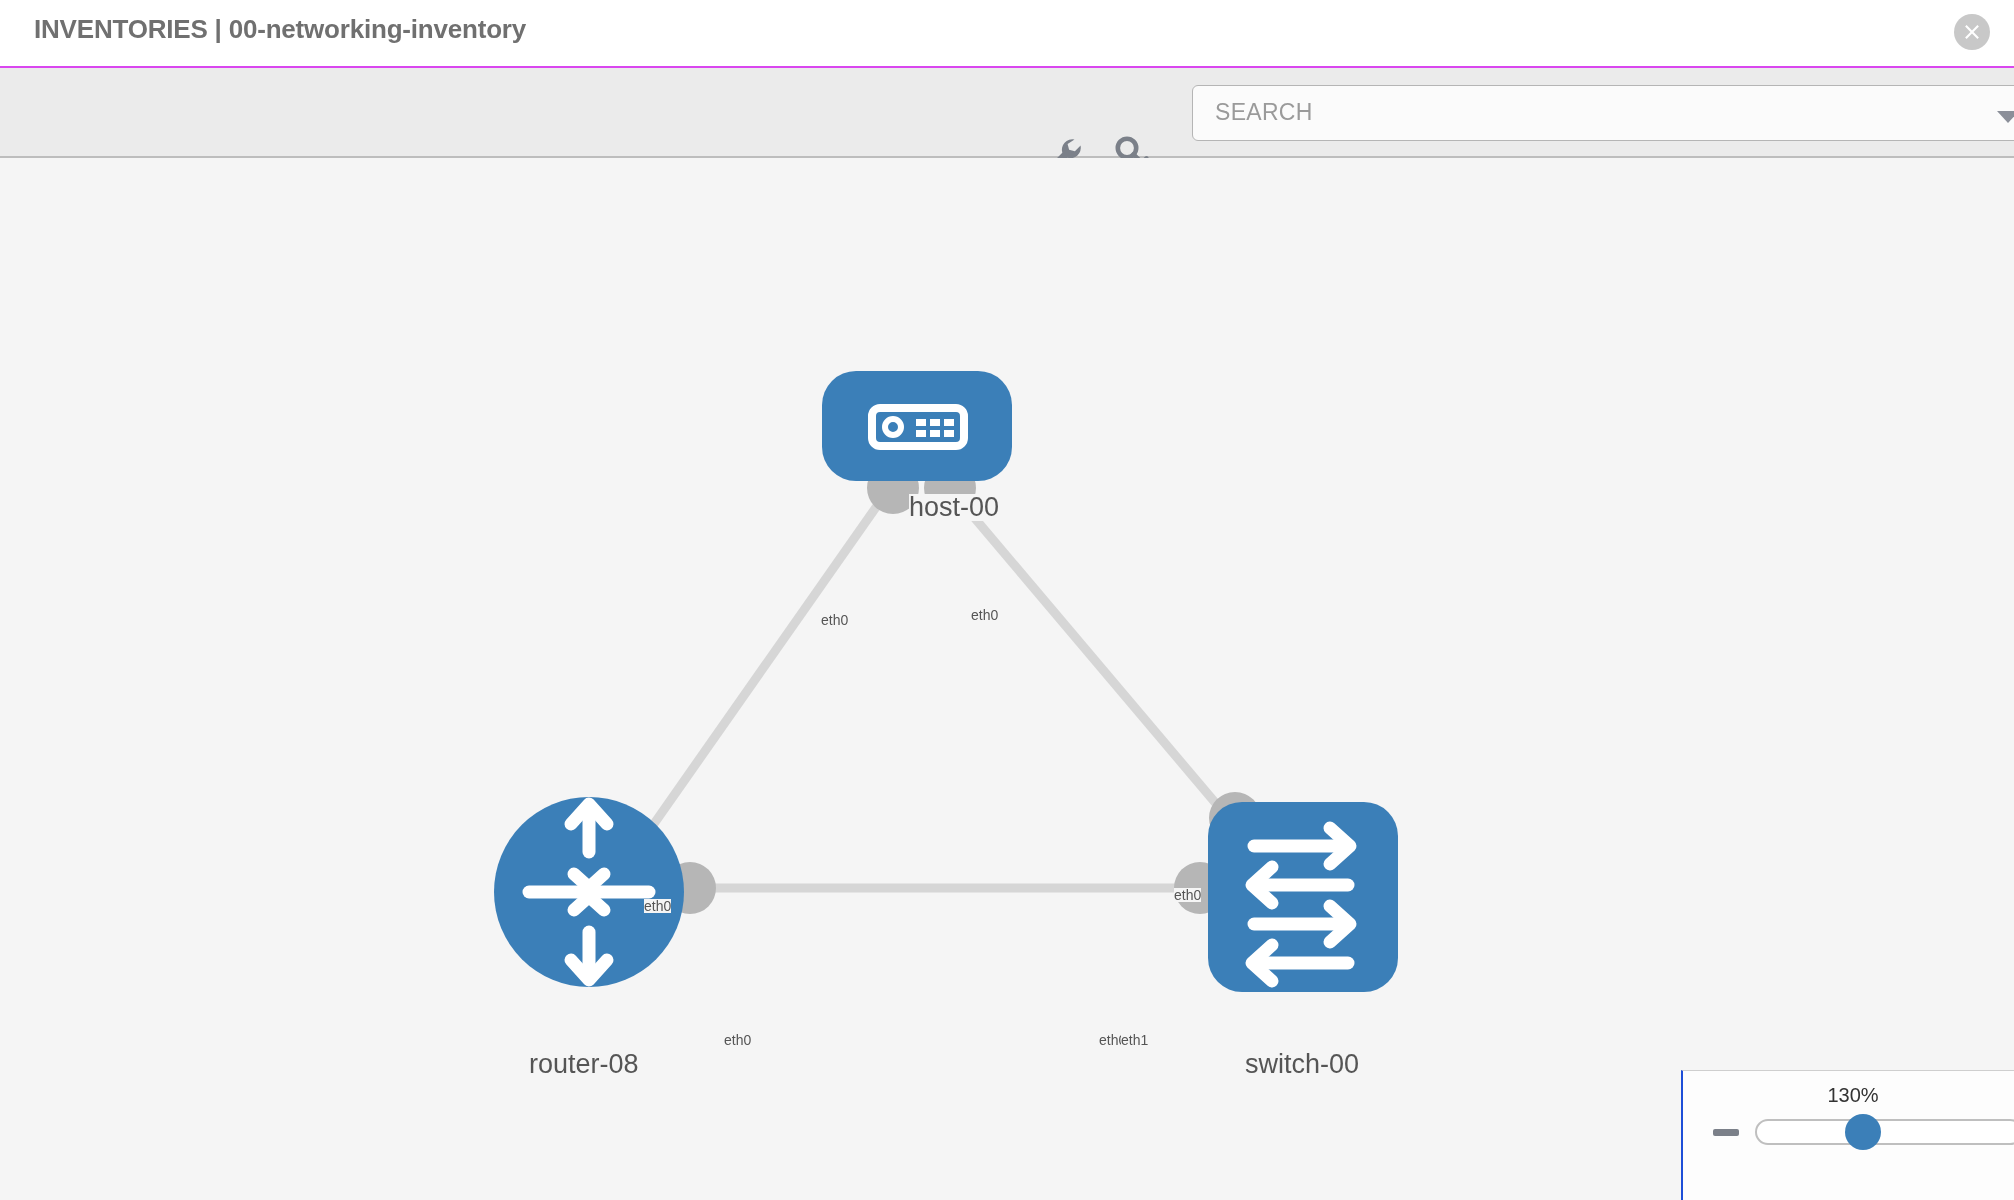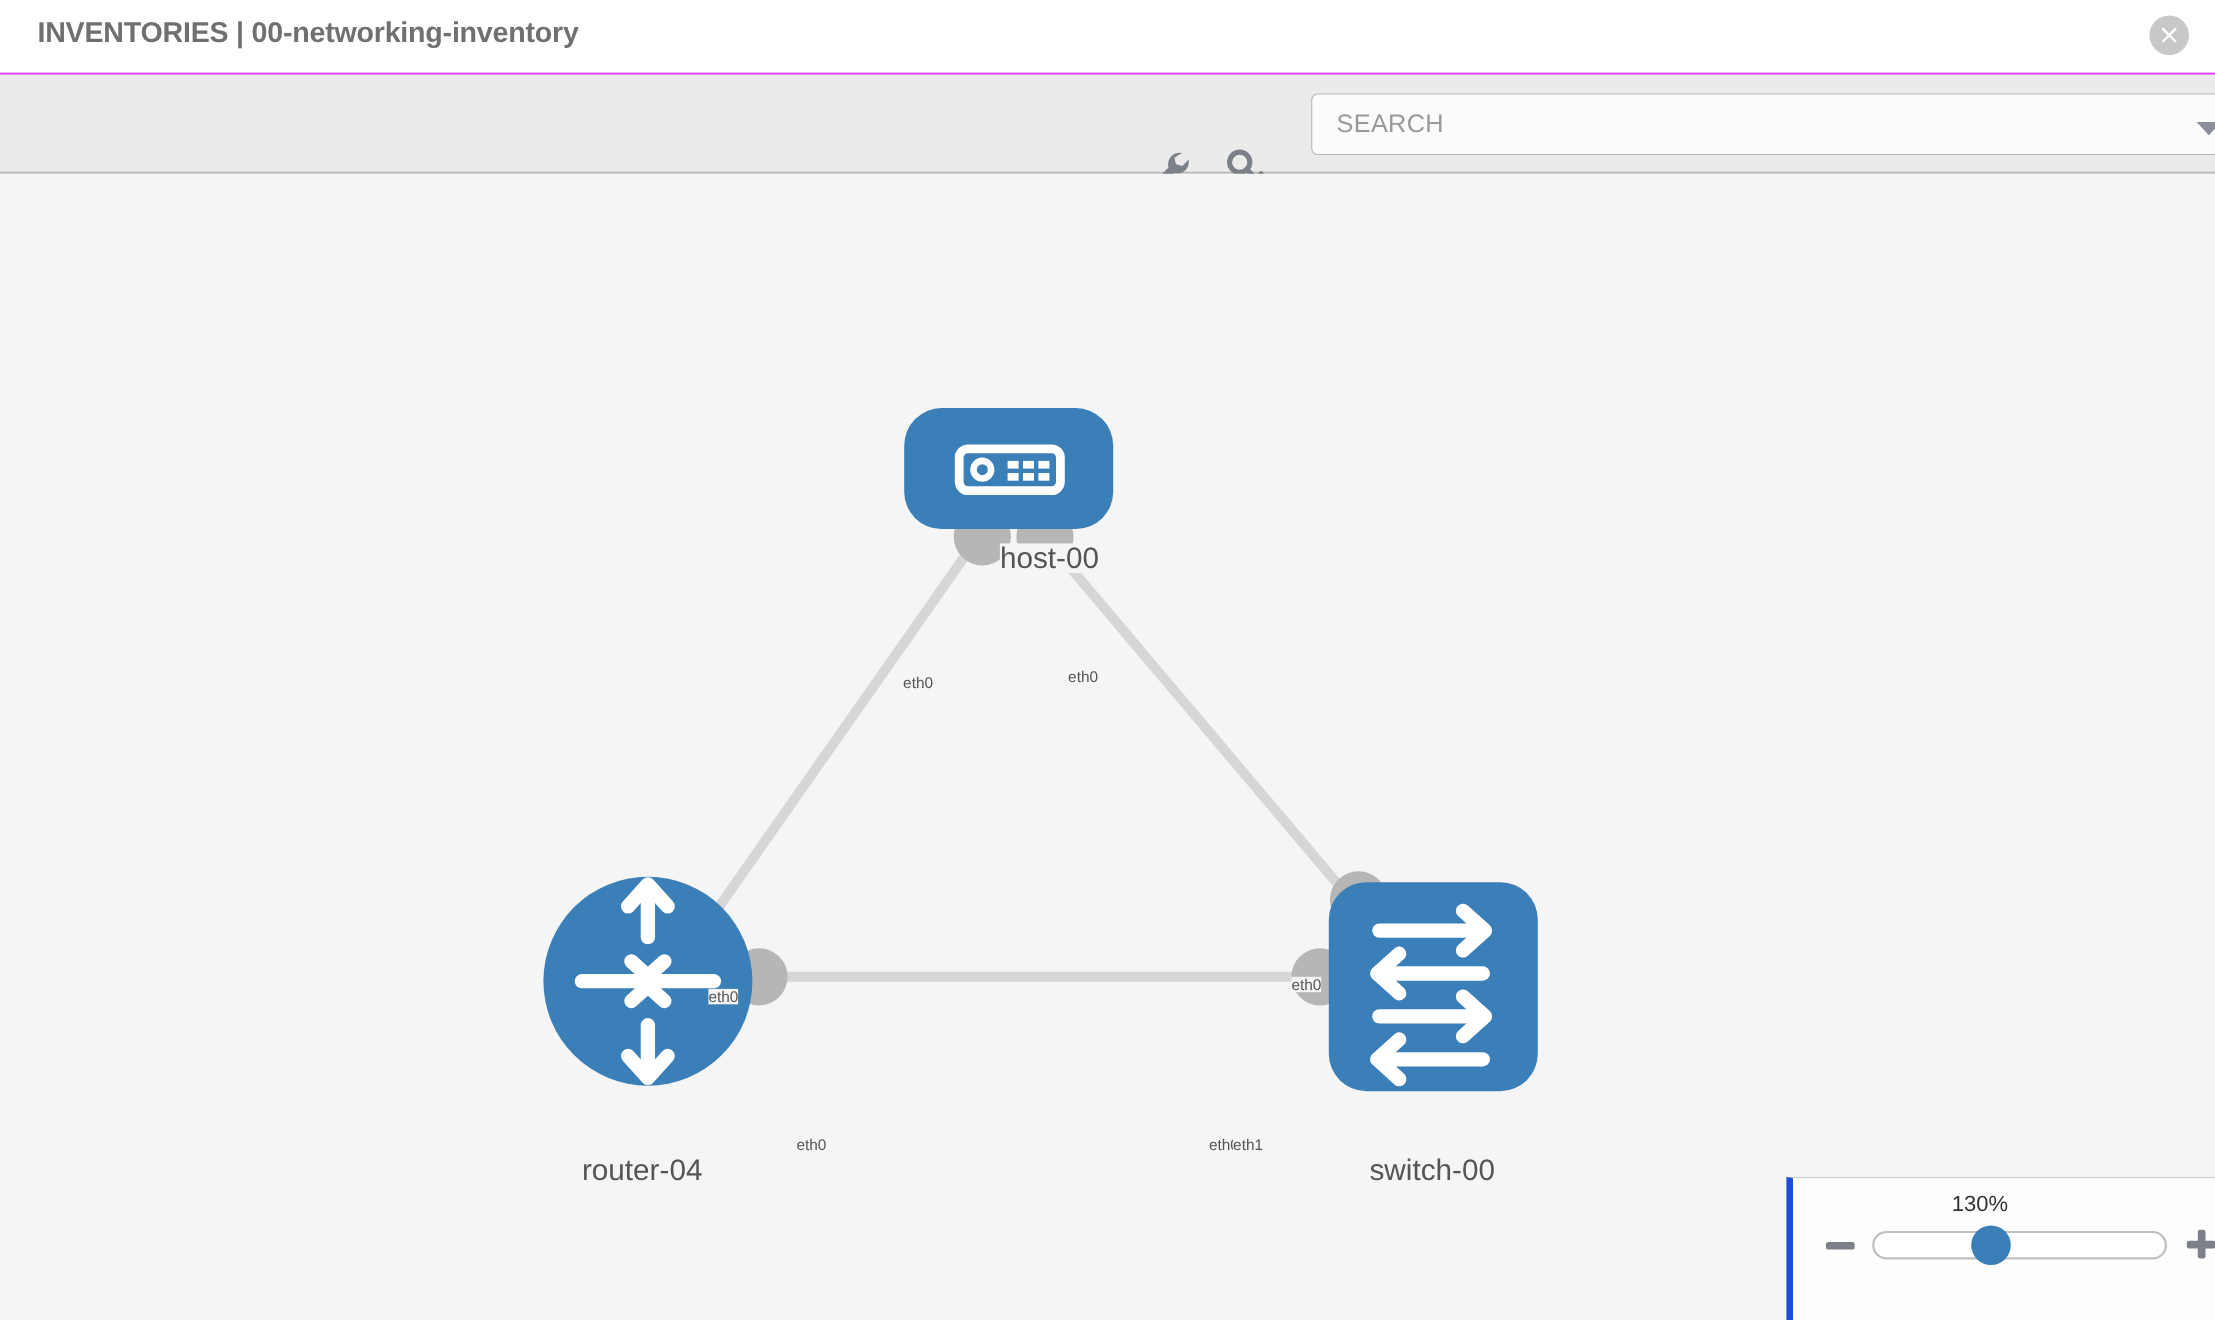--- a/index.html
+++ b/index.html
@@ -77,24 +77,24 @@
     color: #555555;
     white-space: nowrap;
     line-height: 1;
   }
   .label-node { font-size: 27px; }
   .label-port { font-size: 14px; }
 
   
   #zoom-panel {
     position: absolute; right: 0; bottom: 0;
-    width: 390px; height: 130px;
+    width: 333px; height: 130px;
     background: #fdfdfd;
     border-top: 1px solid #cfcfcf;
-    border-left: 6px solid #1d4ed8;
+    border-left: 2px solid #1d4ed8;
   }
   #zoom-level {
     position: absolute; top: 13px; left: 0; width: 340px;
     text-align: center; font-size: 20px; color: #333333;
   }
   #zoom-minus {
     position: absolute; left: 30px; top: 58px;
     width: 26px; height: 7px; border-radius: 2px;
     background: #7b8089; cursor: pointer;
   }
@@ -236,21 +236,21 @@
     <span class="node-label label-port" style="left:1174px; top:730px;">eth0</span>
 
     <span class="node-label label-port" style="left:724px; top:875px;">eth0</span>
 
     <span class="node-label label-port" style="left:1099px; top:875px; z-index:1;">eth0</span>
 
     <span class="node-label label-port" style="left:1121px; top:875px; z-index:2;text-align:right;">eth1</span>
 
     <span class="node-label label-node" style="left:869px; top:336px; z-index:3;margin-left:40px;">host-00</span>
 
-    <span class="node-label label-node" style="left:529px; top:893px;">router-04</span>
+    <span class="node-label label-node" style="left:529px; top:893px;">router-08</span>
 
     <span class="node-label label-node" style="left:1245px; top:893px;">switch-00</span>
 
     <div id="zoom-panel">
       <div id="zoom-level">130%</div>
       <div id="zoom-minus"></div>
       <div id="zoom-slider-track"></div>
       <div id="zoom-slider-handle"></div>
       <div id="zoom-plus"></div>
     </div>

